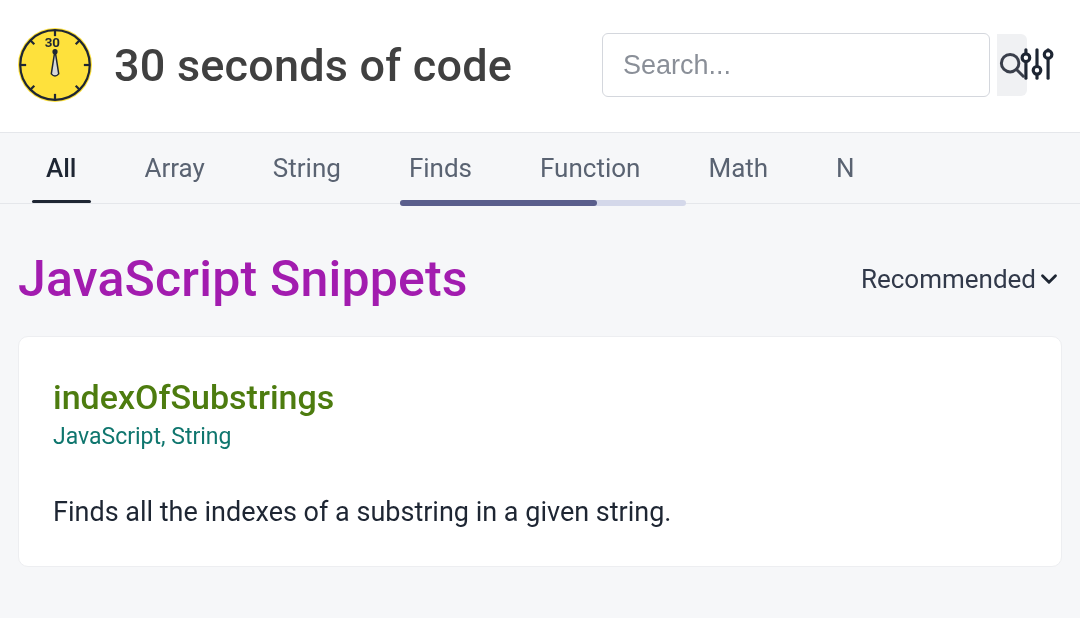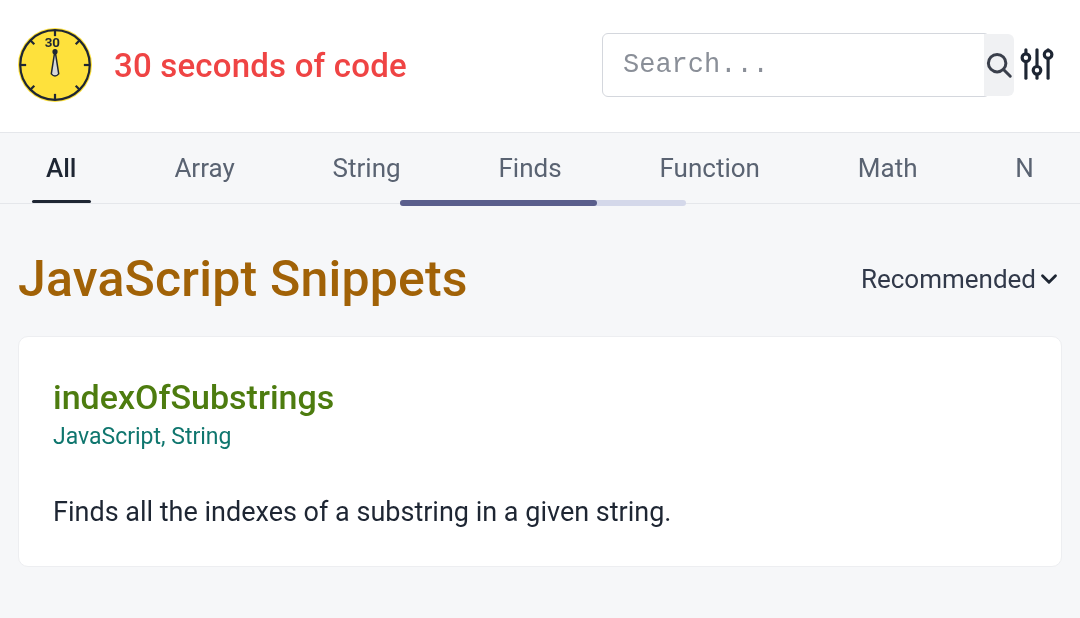--- a/index.html
+++ b/index.html
@@ -21,23 +21,23 @@
     }
     .logo-ring {
       width: 74px; height: 74px;
       border-radius: 50%;
       background: #fee13c;
       position: relative;
       flex-shrink: 0;
     }
     .logo-ring svg { position: absolute; inset: 0; }
     .site-title {
-      font-size: 33px;
-      font-weight: 500;
-      color: #ef4444;
+      font-size: 45px;
+      font-weight: 500;
+      color: #404040;
       margin-left: 22px;
       letter-spacing: 0.2px;
     }
     .header-spacer { flex: 1; }
     .search-box {
       display: flex;
       align-items: center;
       border: 1px solid #d4d7dd;
       border-radius: 6px;
       height: 64px;
@@ -45,21 +45,20 @@
       background: #fff;
     }
     .search-input {
       flex: 1;
       border: none;
       outline: none;
       background: transparent;
       font-size: 27px;
       color: #1e2633;
       padding: 0 20px;
-      font-family: Liberation Mono, monospace;
     }
     .search-input::placeholder { color: #8a8f98; }
     .search-btn {
       width: 68px; height: 62px;
       background: #f0f1f3;
       border: none;
       border-radius: 0 6px 6px 0;
       display: flex; align-items: center; justify-content: center;
       cursor: pointer;
     }
@@ -75,21 +74,20 @@
       background: #f6f7f9;
       border-top: 1px solid #e5e7eb;
       border-bottom: 1px solid #e5e7eb;
       position: relative;
     }
     .tabs {
       display: flex;
       align-items: stretch;
       height: 70px;
       padding: 0 12px;
-      justify-content: space-between;
     }
     .tab {
       font-size: 26px;
       color: #5a6372;
       padding: 0 34px;
       display: flex;
       align-items: center;
       cursor: pointer;
       position: relative;
       white-space: nowrap;
@@ -125,21 +123,21 @@
 
     
     .page-head {
       display: flex;
       align-items: center;
       padding: 46px 18px 28px 18px;
     }
     .page-title {
       font-size: 50px;
       font-weight: 500;
-      color: #a16207;
+      color: #a21caf;
       letter-spacing: 0.2px;
     }
     .page-head-spacer { flex: 1; }
     .sort-select {
       display: flex;
       align-items: center;
       font-size: 26px;
       color: #31394a;
       cursor: pointer;
     }

